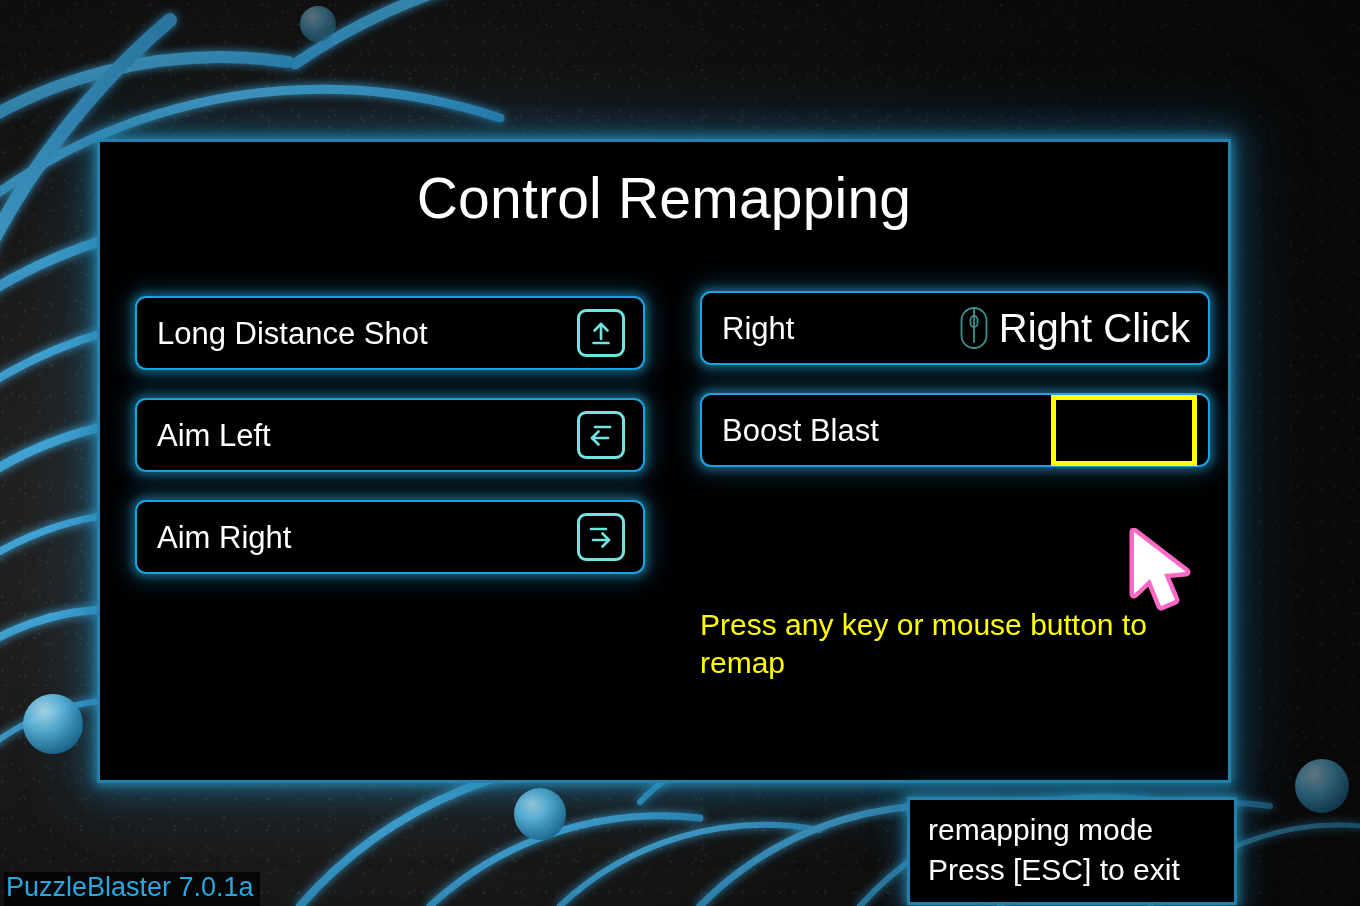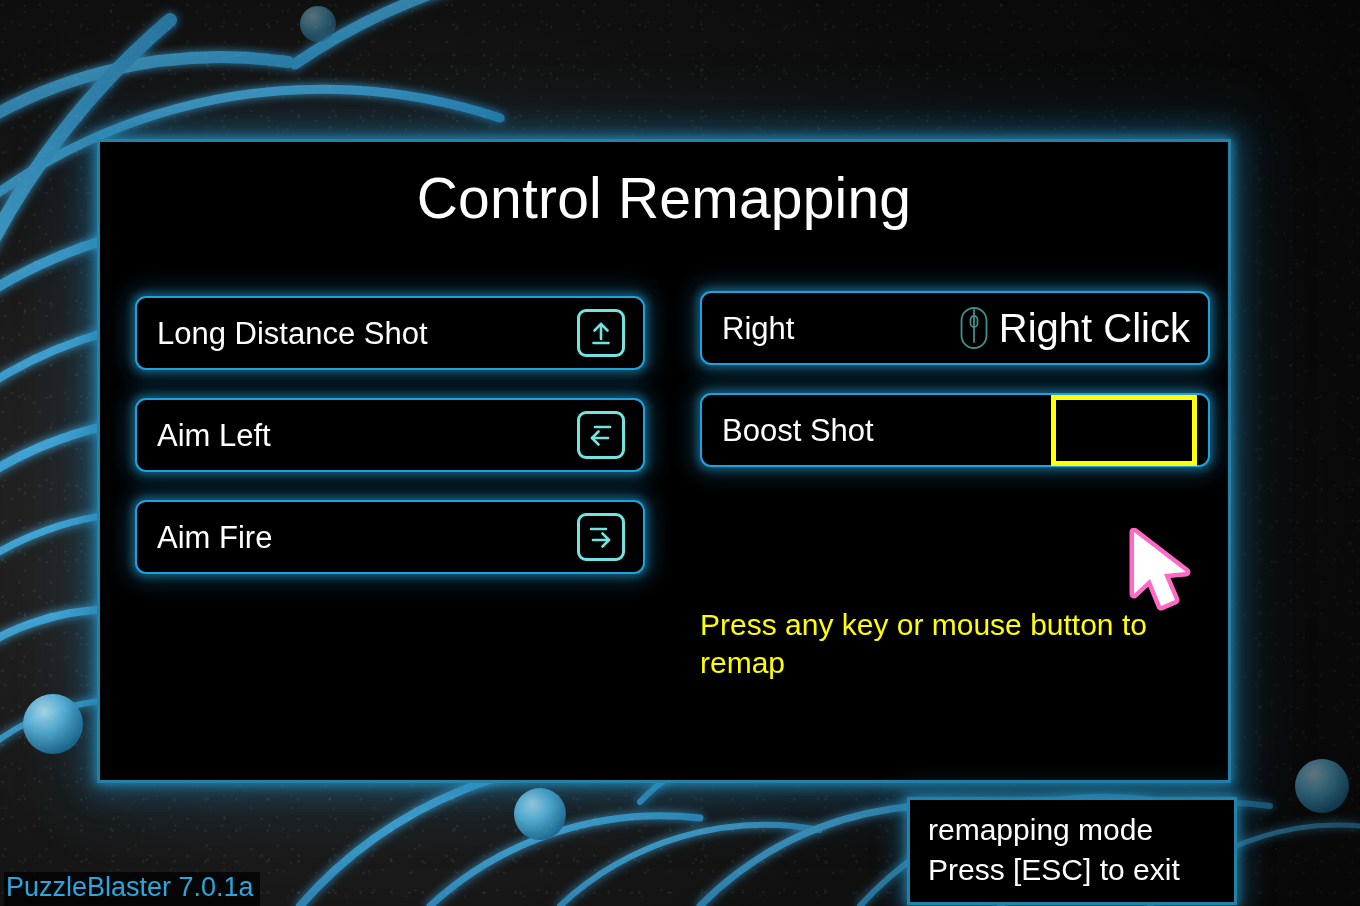--- a/index.html
+++ b/index.html
@@ -296,21 +296,21 @@
             <svg width="26" height="24" viewBox="0 0 26 24" fill="none" stroke="#72e4e0" stroke-width="2.6" stroke-linecap="round" stroke-linejoin="round">
               <path d="M4 15 L20 15"></path>
               <path d="M10.5 8.5 L4 15 L10.5 21.5"></path>
               <path d="M7 4 L22 4"></path>
             </svg>
           </span>
         </span>
       </div>
 
       <div class="bind-row">
-        <span class="bind-label">Aim Fire</span>
+        <span class="bind-label">Aim Right</span>
         <span class="bind-value">
           <span class="keycap">
             <svg width="26" height="24" viewBox="0 0 26 24" fill="none" stroke="#72e4e0" stroke-width="2.6" stroke-linecap="round" stroke-linejoin="round">
               <path d="M5 15 L21 15"></path>
               <path d="M14.5 8.5 L21 15 L14.5 21.5"></path>
               <path d="M3 4 L18 4"></path>
             </svg>
           </span>
         </span>
       </div>
@@ -328,21 +328,21 @@
               <rect x="2.5" y="2" width="25" height="40" rx="12.5" ry="12.5"></rect>
               <path d="M15 4 L15 36"></path>
               <rect x="11.5" y="10" width="7" height="11" rx="3.5" ry="3.5"></rect>
             </svg>
           </span>
           <span class="bind-value-text">Right Click</span>
         </span>
       </div>
 
       <div class="bind-row">
-        <span class="bind-label">Boost Shot</span>
+        <span class="bind-label">Boost Blast</span>
         <span class="capture-box"></span>
       </div>
 
     </div>
 
     <div id="remap-hint">Press any key or mouse button to remap</div>
 
   </div>
 
   <div id="esc-hint">

